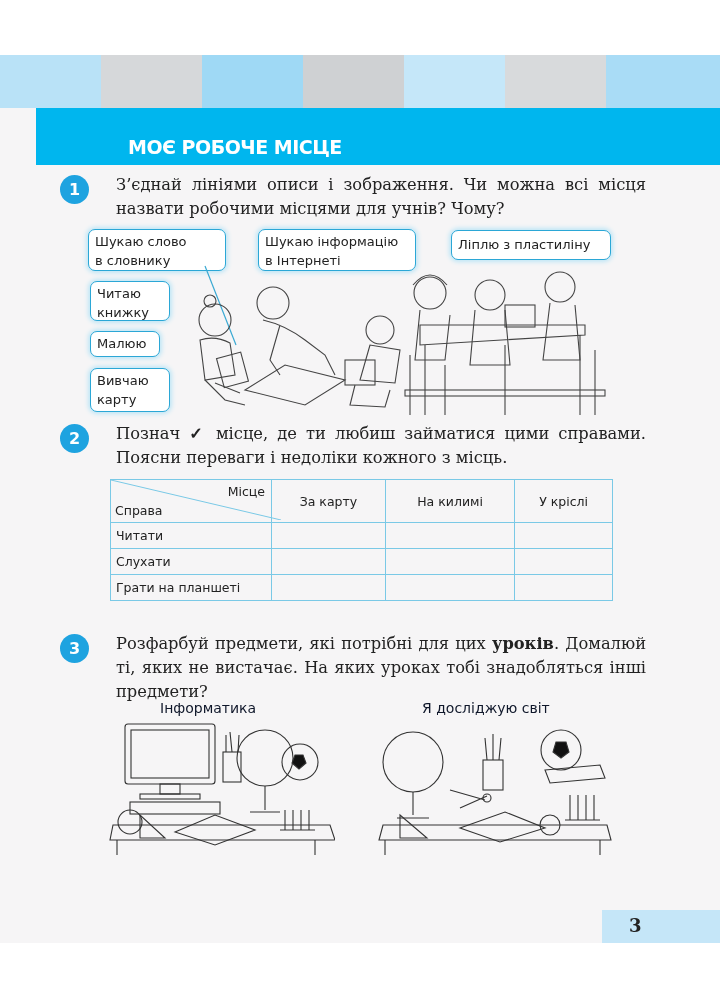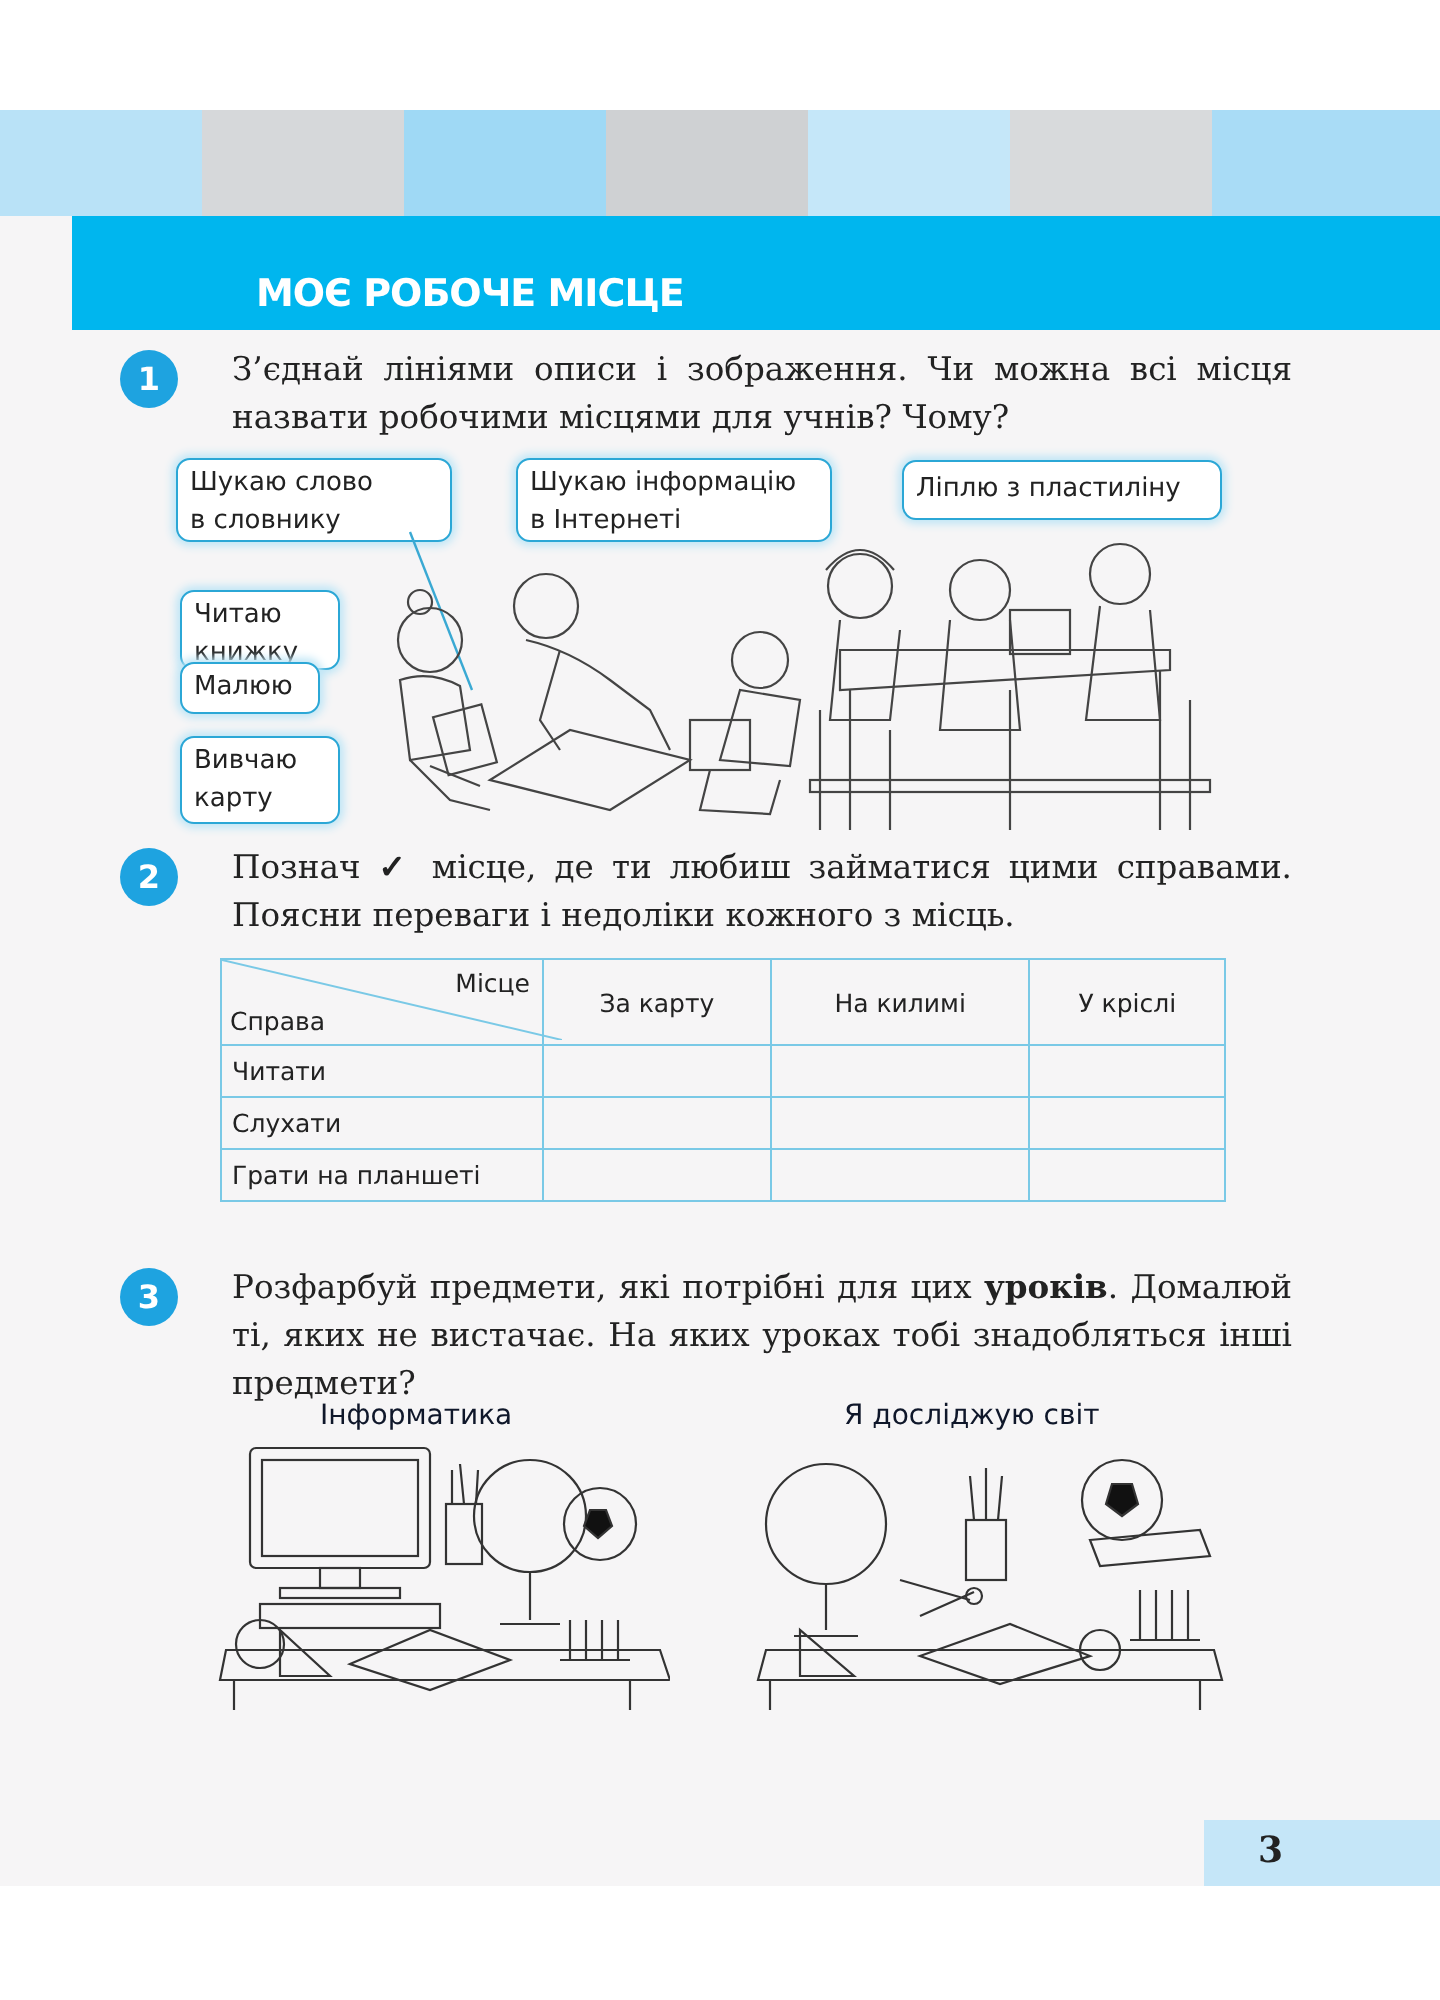--- a/index.html
+++ b/index.html
@@ -51,21 +51,21 @@
     <div>Шукаю слово</div>
     <div>в словнику</div>
   </div>
   <div class="card" style="left:258px;top:174px;width:158px;height:42px">
     <div>Шукаю інформацію</div>
     <div>в Інтернеті</div>
   </div>
   <div class="card" style="left:451px;top:175px;width:160px;height:30px;line-height:24px">
     <div>Ліплю з пластиліну</div>
   </div>
-  <div class="card" style="left:90px;top:240px;width:80px;height:40px">
+  <div class="card" style="left:90px;top:226px;width:80px;height:40px">
     <div>Читаю</div>
     <div>книжку</div>
   </div>
   <div class="card" style="left:90px;top:276px;width:70px;height:26px;line-height:20px">
     <div>Малюю</div>
   </div>
   <div class="card" style="left:90px;top:313px;width:80px;height:44px">
     <div>Вивчаю</div>
     <div>карту</div>
   </div>

